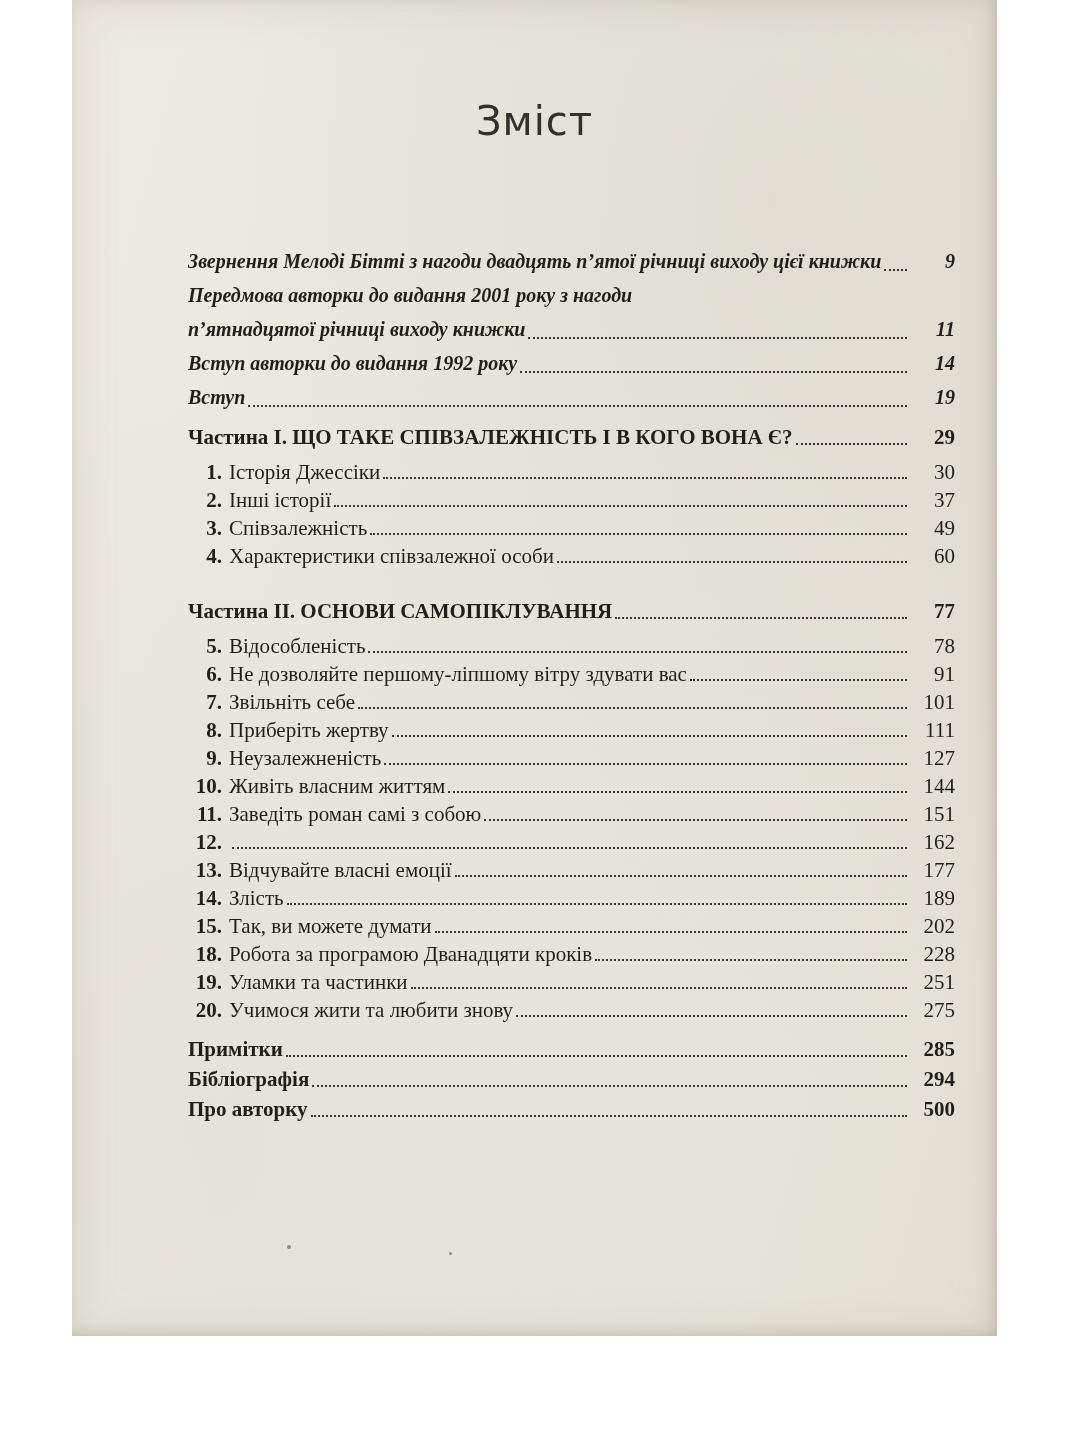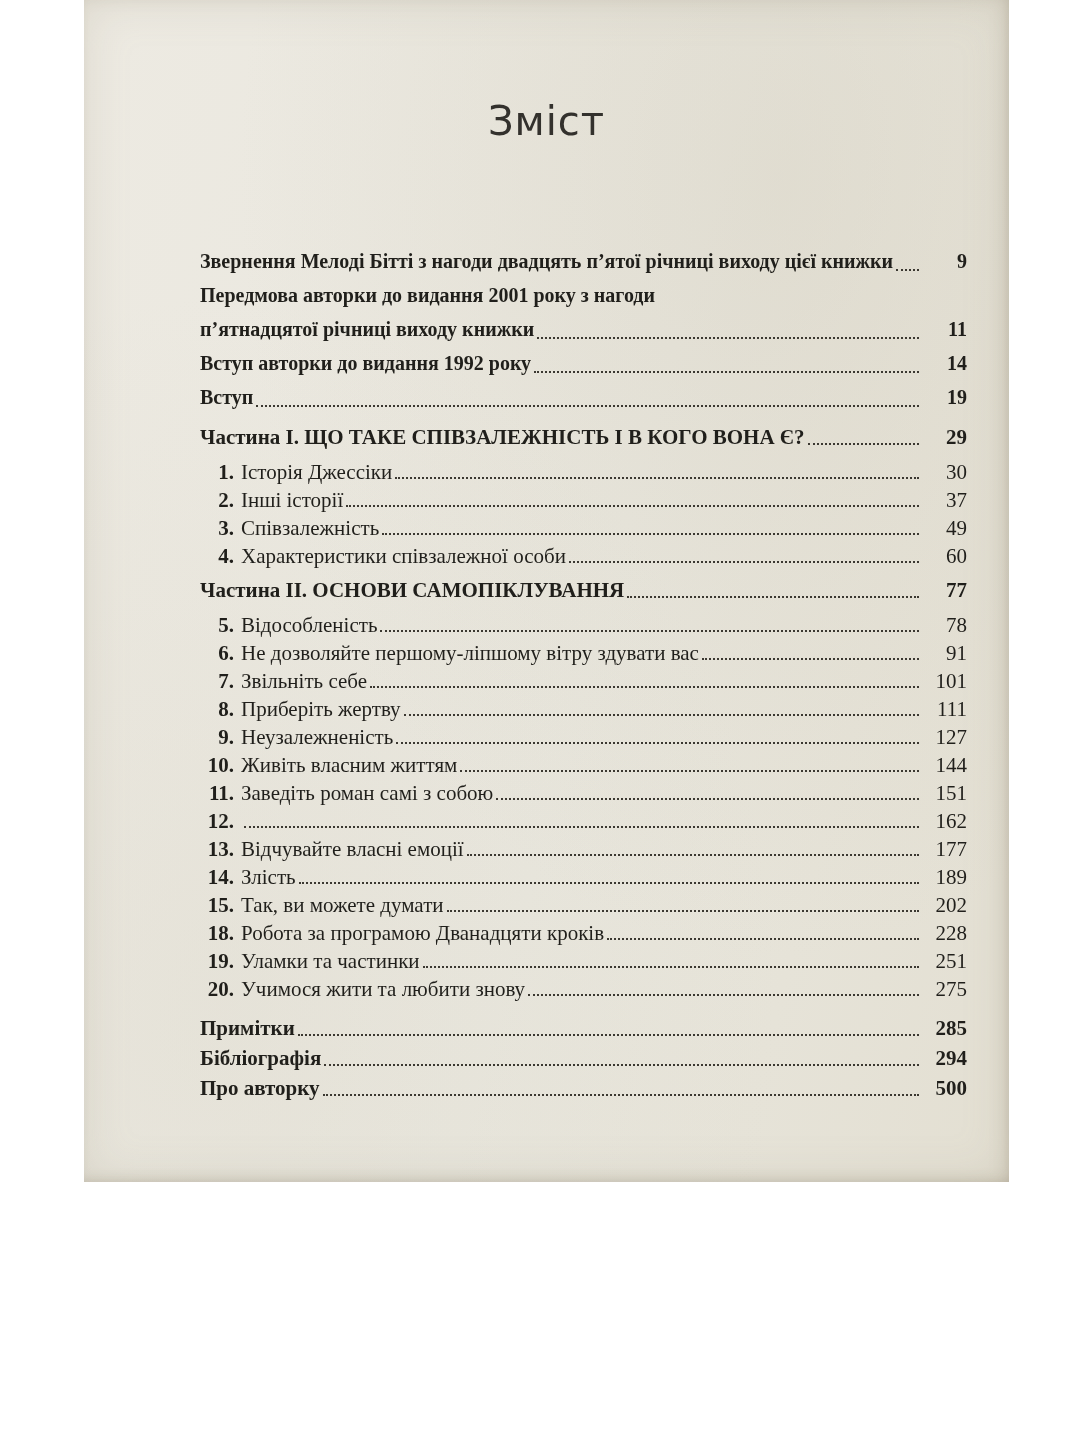--- a/index.html
+++ b/index.html
@@ -5,24 +5,24 @@
   html, body {
     margin: 0;
     padding: 0;
     background: #ffffff;
     width: 1080px;
     height: 1440px;
     font-family: "Liberation Serif", "DejaVu Serif", serif;
   }
   .photo-page {
     position: absolute;
-    left: 84px;
+    left: 72px;
     top: 0;
     width: 925px;
-    height: 1182px;
+    height: 1336px;
     background:
       radial-gradient(ellipse at 75% 15%, rgba(205,198,180,0.30), transparent 55%),
       radial-gradient(ellipse at 15% 85%, rgba(214,209,194,0.25), transparent 50%),
       linear-gradient(105deg, #edeae2 0%, #e9e7de 55%, #e3dfd2 100%);
     box-shadow:
       inset 0 0 46px rgba(160,150,128,0.22),
       inset -8px 0 18px -8px rgba(140,130,108,0.35),
       inset 0 -8px 14px -8px rgba(140,130,108,0.30);
     overflow: hidden;
   }
@@ -67,34 +67,35 @@
   }
   .row .pagenum {
     flex: 0 0 auto;
     width: 46px;
     text-align: right;
   }
   .row.front {
     font-weight: bold;
     font-size: 20px;
     line-height: 34px;
+    font-style: italic;
   }
   .row.part {
     font-weight: bold;
     line-height: 30px;
     margin-bottom: 6px;
     justify-content: flex-end;
   }
   .row.chapter { line-height: 28px; }
   .row.back {
     font-weight: bold;
     line-height: 30px;
   }
   .toc-group.g-part-1 { margin-top: 8px; }
-  .toc-group.g-part-2 { margin-top: 5px; }
+  .toc-group.g-part-2 { margin-top: 26px; }
   .toc-group.g-back-matter { margin-top: 10px; }
   .speck {
     position: absolute;
     width: 4px;
     height: 4px;
     border-radius: 50%;
     background: rgba(70,65,55,0.55);
   }
   .speck.s1 { left: 215px; top: 1245px; }
   .speck.s2 { left: 377px; top: 1252px; width: 3px; height: 3px; }

